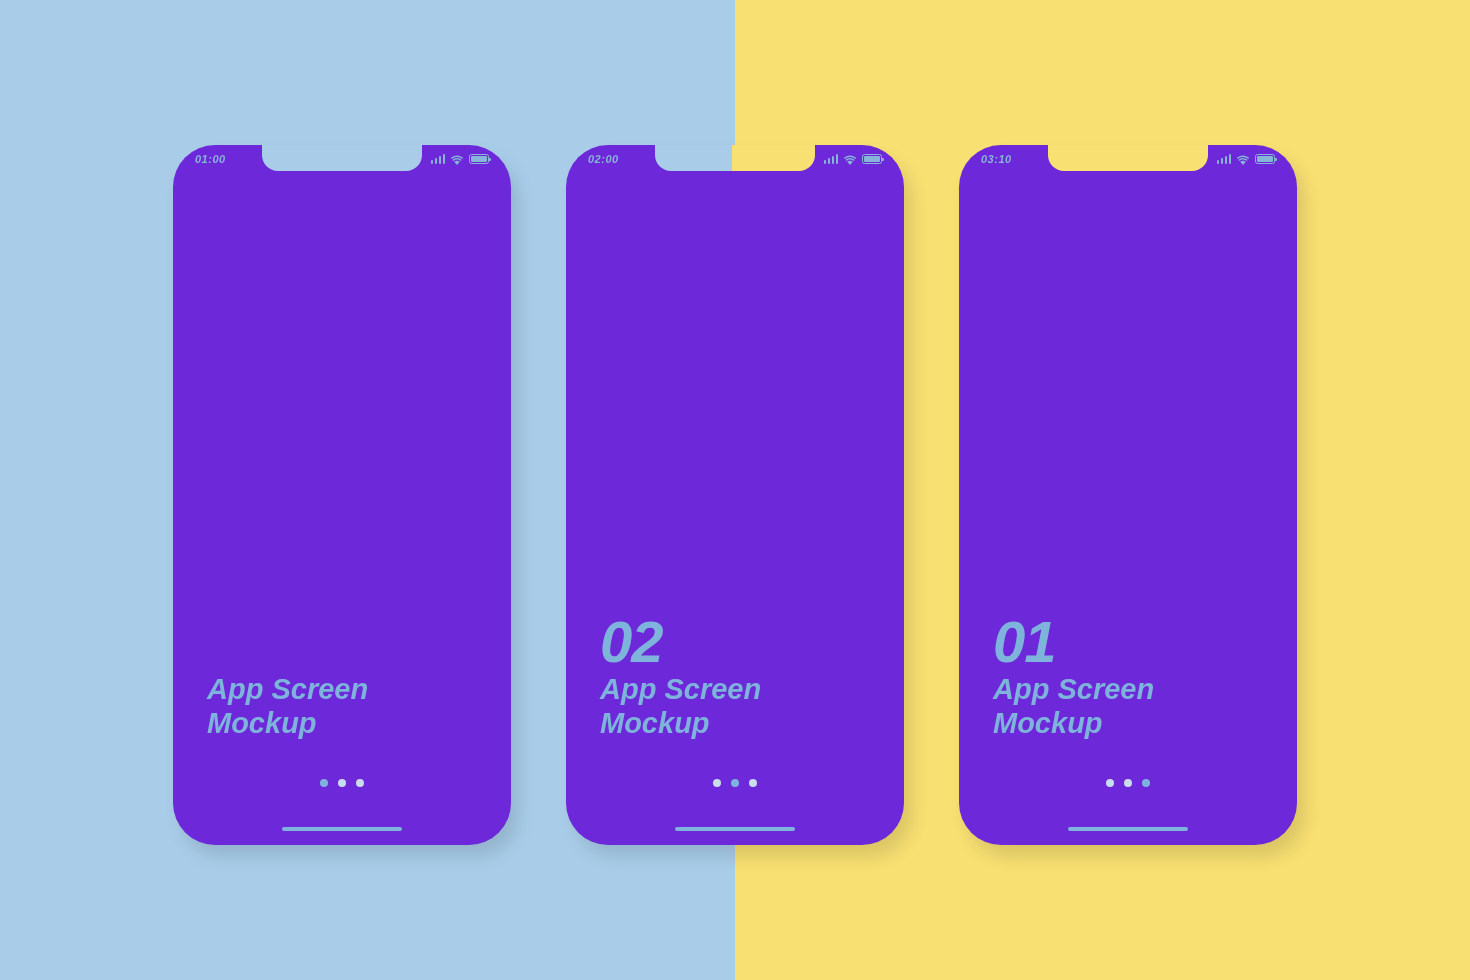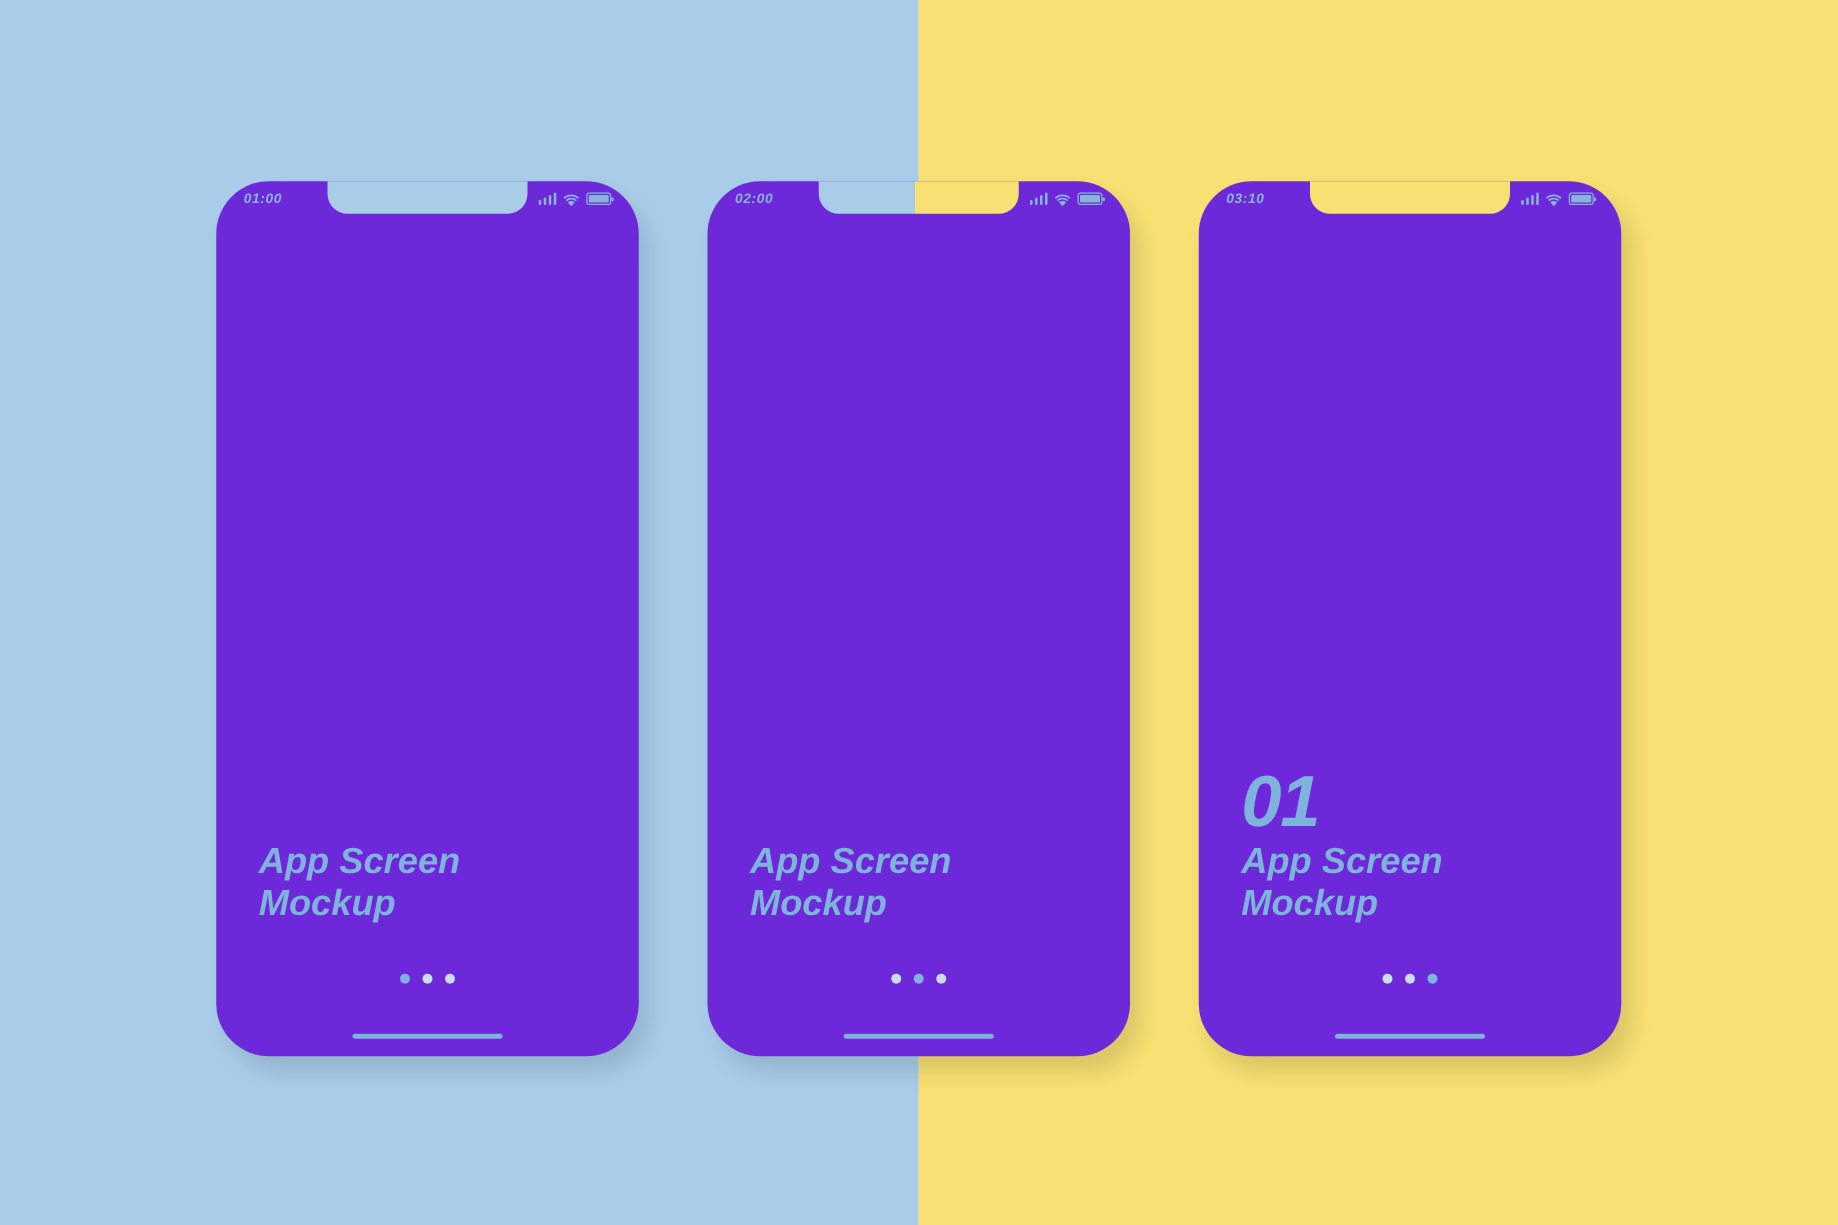--- a/index.html
+++ b/index.html
@@ -247,20 +247,21 @@
         </div>
         <svg class="wifi-icon" viewBox="0 0 14 11">
           <path d="M7 11 L4.2 7.8 C5 7.1 5.9 6.7 7 6.7 C8.1 6.7 9 7.1 9.8 7.8 Z M2.5 5.9 C3.7 4.8 5.3 4.1 7 4.1 C8.7 4.1 10.3 4.8 11.5 5.9 L10.5 7 C9.5 6.1 8.3 5.6 7 5.6 C5.7 5.6 4.5 6.1 3.5 7 Z M0.8 4 C2.5 2.4 4.7 1.5 7 1.5 C9.3 1.5 11.5 2.4 13.2 4 L12.2 5.1 C10.8 3.8 9 3 7 3 C5 3 3.2 3.8 1.8 5.1 Z" fill="#87b5d8"></path>
         </svg>
         <div class="battery-icon">
             <div class="battery-fill"></div>
           </div>
       </div>
     </div>
     <div class="content">
+      <div class="screen-number">02</div>
       <div class="screen-title">
         <span>App Screen</span><br>
         <span>Mockup</span>
       </div>
     </div>
     <div class="page-dots">
       <div class="dot"></div>
       <div class="dot active"></div>
       <div class="dot"></div>
     </div>

